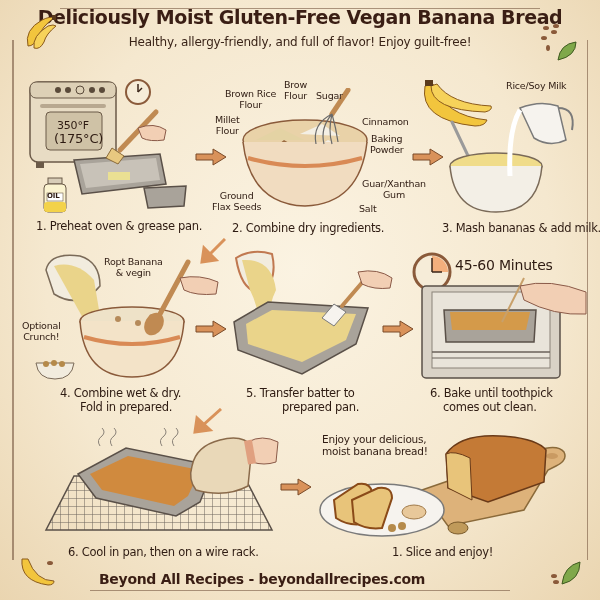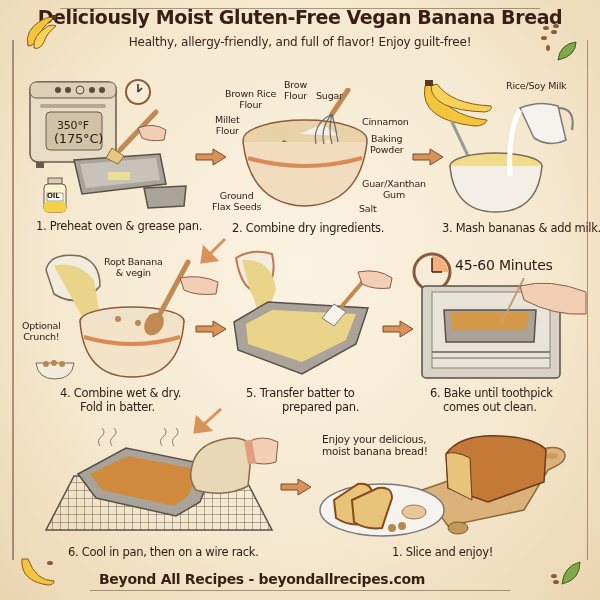--- a/index.html
+++ b/index.html
@@ -251,21 +251,21 @@
       <circle cx="12" cy="9" r="3" fill="#b58a4a"></circle>
         <circle cx="20" cy="8" r="3" fill="#b58a4a"></circle>
         <circle cx="28" cy="9" r="3" fill="#b58a4a"></circle>
     </svg>
   </div>
   <div class="ann" style="left:104px;top:256px;"><span style="white-space:pre;">Ropt Banana
 &amp; vegin</span></div>
   <div class="ann" style="left:22px;top:320px;"><span style="white-space:pre;">Optional
 Crunch!</span></div>
   <div class="step-label" style="left:60px;top:386px;">4. Combine wet &amp; dry.</div>
-  <div class="step-label" style="left:80px;top:400px;">Fold in batter.</div>
+  <div class="step-label" style="left:80px;top:400px;">Fold in prepared.</div>
 
   <div class="arrow" style="left:195px;top:320px;">
     <svg width="32" height="18" viewBox="0 0 32 18">
         <path d="M1 6 H18 V1 L31 9 L18 17 V12 H1 Z" fill="#d9925a" stroke="#7a4a28" stroke-width="1"></path>
       </svg>
   </div>
 
   <div class="illus" style="left:232px;top:250px;">
     <svg width="80" height="90" viewBox="0 0 80 90">
       <path d="M4 8 Q20 -2 40 4 Q46 30 30 42 Q10 44 4 8Z" fill="#f2ecde" stroke="#c07850" stroke-width="2"></path>

